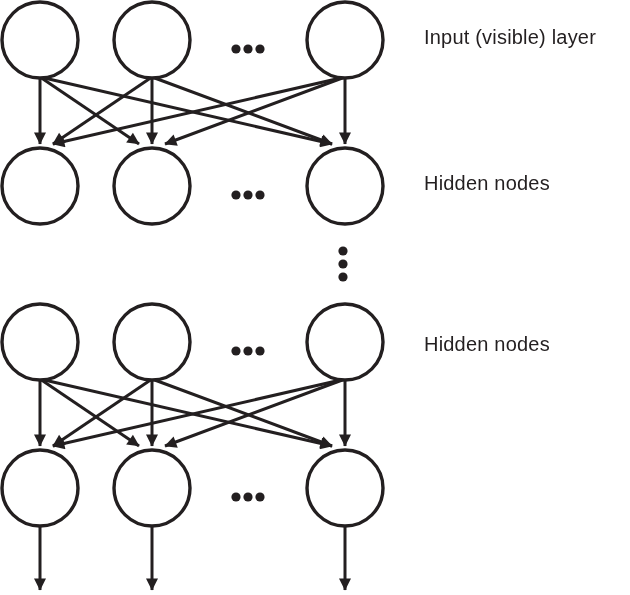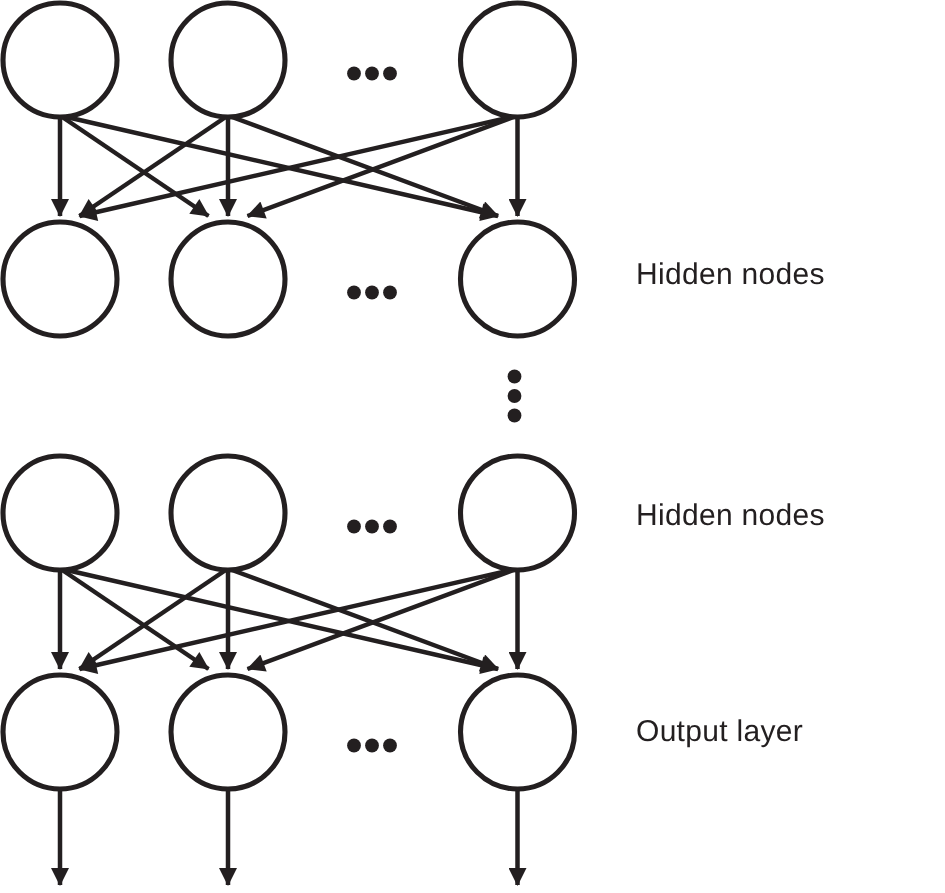--- a/index.html
+++ b/index.html
@@ -88,16 +88,16 @@
       <circle cx="152" cy="488" r="38" fill="#ffffff" stroke="#231f20" stroke-width="3.4"></circle>
       <circle cx="345" cy="488" r="38" fill="#ffffff" stroke="#231f20" stroke-width="3.4"></circle>
       <circle cx="236" cy="497" r="4.6" fill="#231f20"></circle>
       <circle cx="248" cy="497" r="4.6" fill="#231f20"></circle>
       <circle cx="260" cy="497" r="4.6" fill="#231f20"></circle>
       <circle cx="343" cy="251" r="4.6" fill="#231f20"></circle>
       <circle cx="343" cy="264" r="4.6" fill="#231f20"></circle>
       <circle cx="343" cy="277" r="4.6" fill="#231f20"></circle>
     </svg>
 
+  <div class="layer-label lbl-0" style="color: rgb(35, 31, 32);">Input (visible) layer</div>
   <div class="layer-label lbl-1" style="color: rgb(35, 31, 32);">Hidden nodes</div>
   <div class="layer-label lbl-2" style="color: rgb(35, 31, 32);">Hidden nodes</div>
-  <div class="layer-label lbl-3" style="color: rgb(35, 31, 32);">Output layer</div>
 </div>
 
 </body></html>

